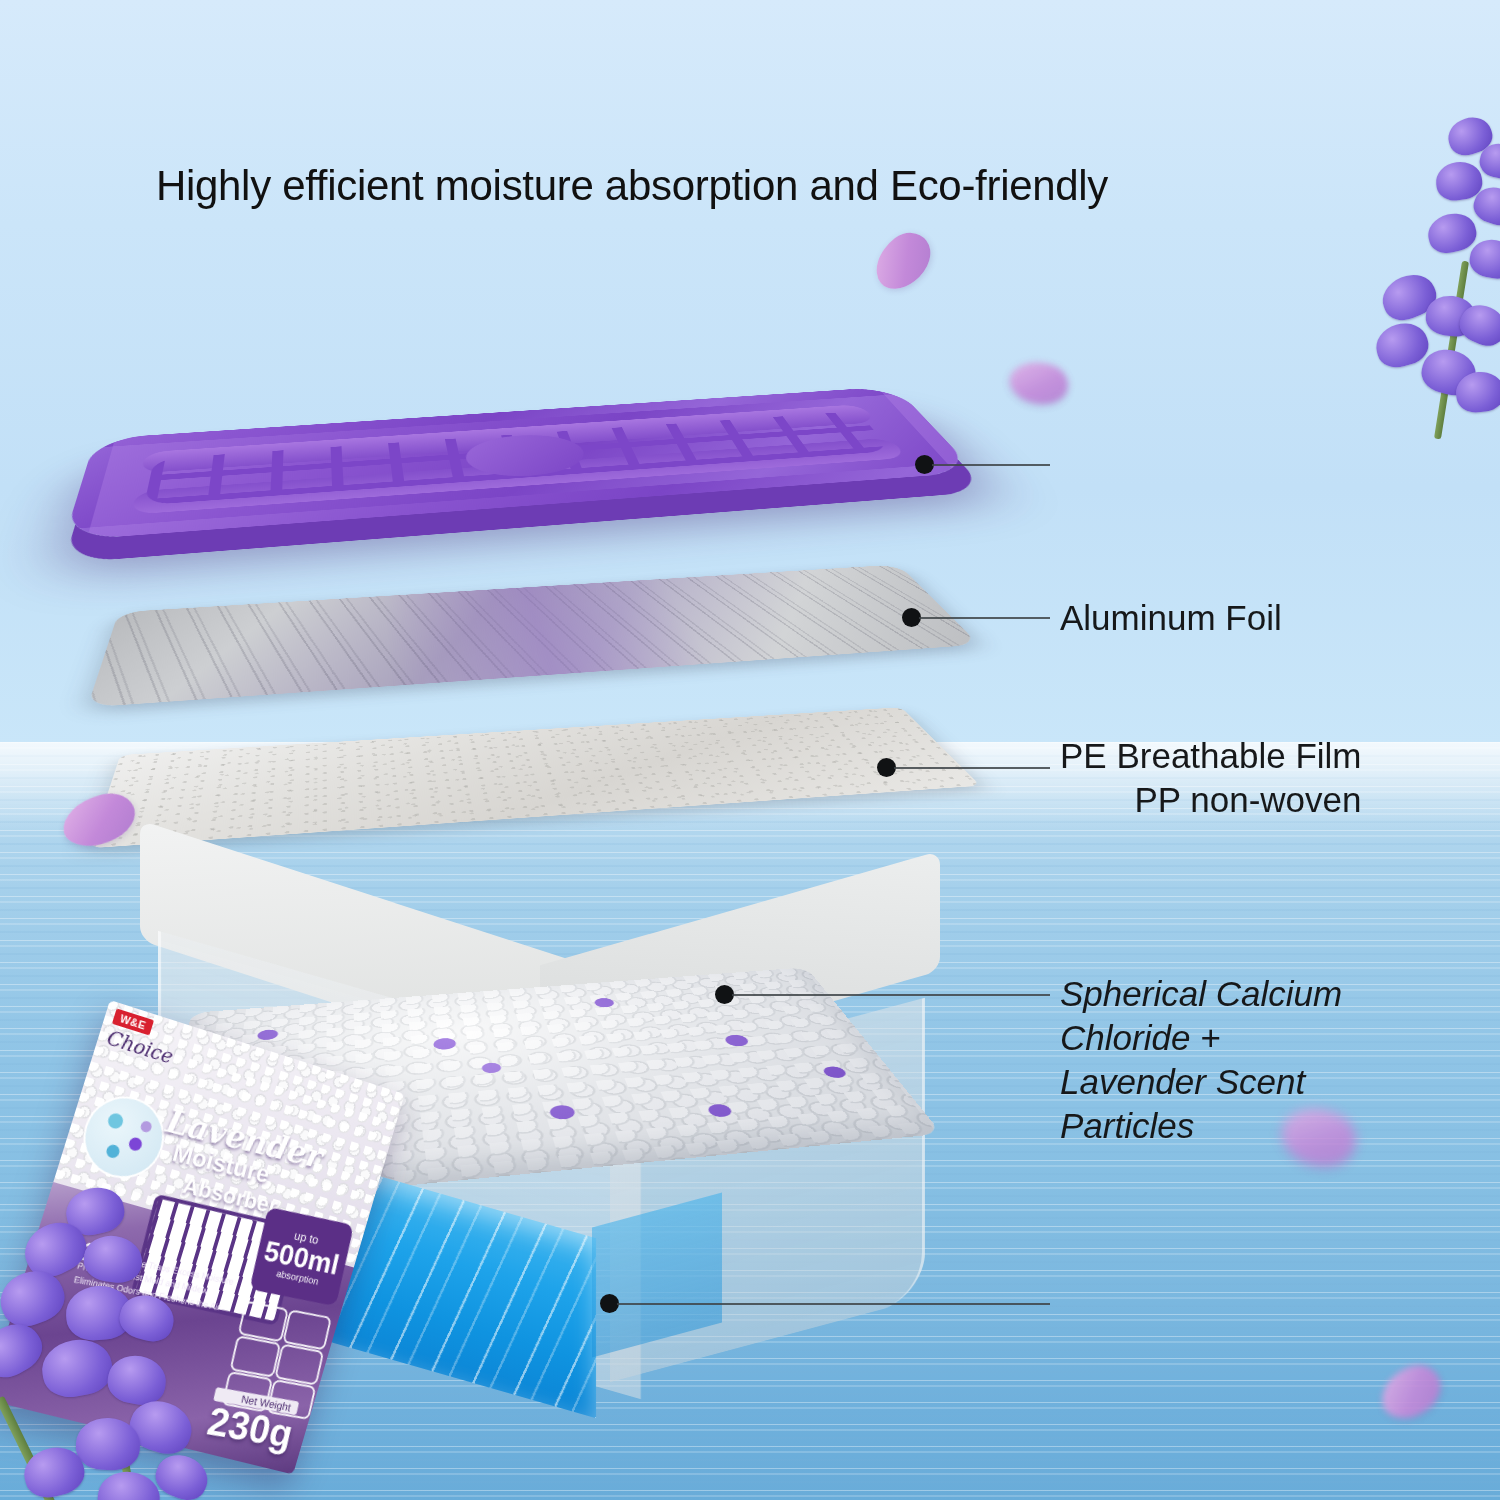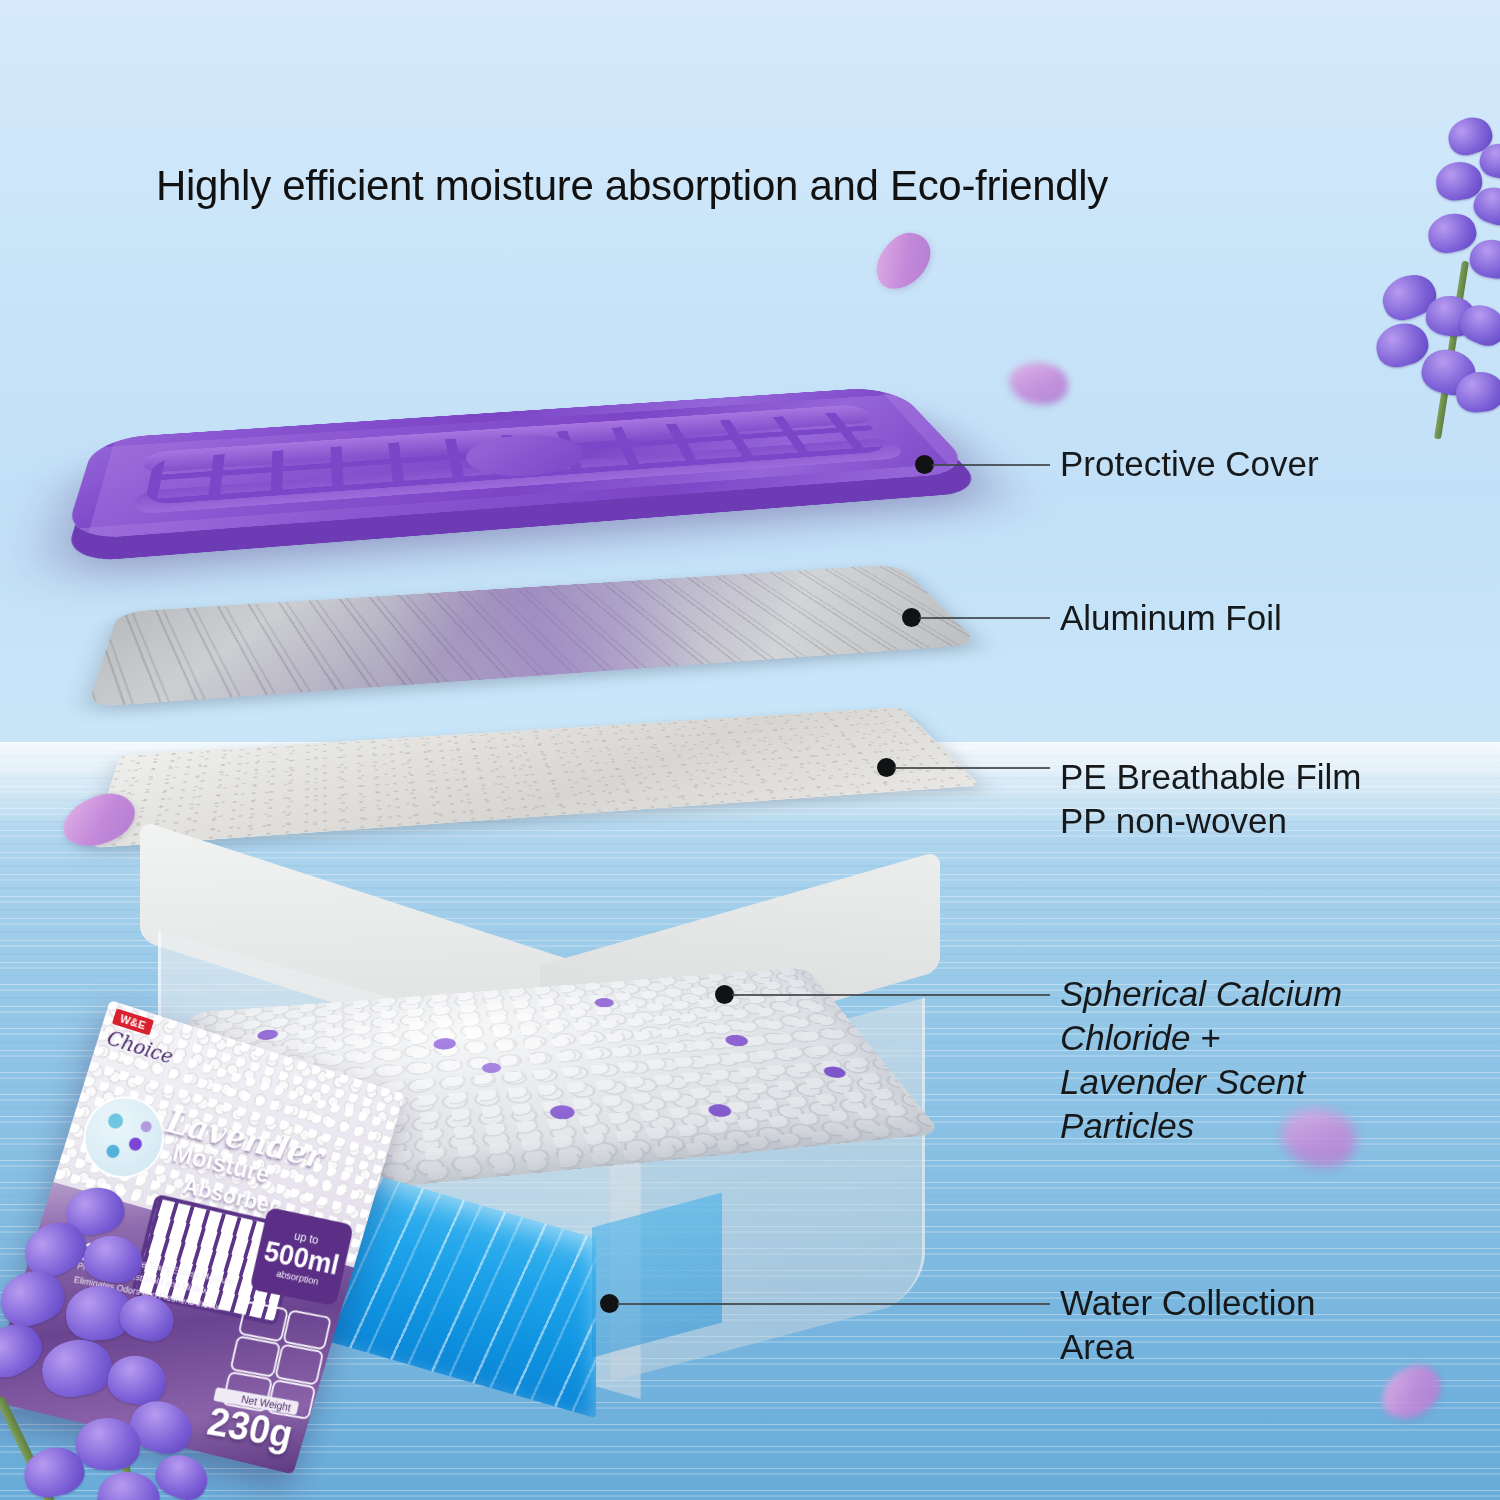--- a/index.html
+++ b/index.html
@@ -304,42 +304,39 @@
       <i></i>
     </div>
     <div class="lbl-net">
       <div class="nw">Net Weight</div>
       <div class="g">230g</div>
     </div>
   </div>
 
   <div class="lead-dot" style="left:915px;top:455px;"></div>
   <div class="lead-line" style="left:932px;top:464px;width:118px;"></div>
-  <div class="callout" style="left:1060px;top:442px;">Protective Cover</div>
 
   <div class="lead-dot" style="left:902px;top:608px;"></div>
   <div class="lead-line" style="left:919px;top:617px;width:131px;"></div>
   <div class="callout" style="left:1060px;top:596px;text-align:right;">Aluminum Foil</div>
 
   <div class="lead-dot" style="left:877px;top:758px;"></div>
   <div class="lead-line" style="left:894px;top:767px;width:156px;"></div>
-  <div class="callout" style="left:1060px;top:755px;">PE Breathable Film
+  <div class="callout" style="left:1060px;top:734px;text-align:right;">PE Breathable Film
 PP non-woven</div>
 
   <div class="lead-dot" style="left:715px;top:985px;"></div>
   <div class="lead-line" style="left:732px;top:994px;width:318px;"></div>
   <div class="callout" style="left:1060px;top:972px;font-style:italic;">Spherical Calcium
 Chloride +
 Lavender Scent
 Particles</div>
 
   <div class="lead-dot" style="left:600px;top:1294px;"></div>
   <div class="lead-line" style="left:617px;top:1303px;width:433px;"></div>
-  <div class="callout" style="left:1060px;top:1281px;">Water Collection
-Area</div>
 
   <div class="lav" style="left:1352px;top:110px;width:150px;height:330px;">
     <div class="stem" style="left:96px;top:150px;width:7px;height:180px;transform:rotate(9deg);"></div>
     <div class="floret" style="left:96px;top:8px;width:44px;height:36px;transform:rotate(-18deg);"></div>
     <div class="floret" style="left:128px;top:34px;width:40px;height:34px;transform:rotate(12deg);"></div>
     <div class="floret" style="left:84px;top:52px;width:46px;height:38px;transform:rotate(-8deg);"></div>
     <div class="floret" style="left:122px;top:78px;width:44px;height:36px;transform:rotate(18deg);"></div>
     <div class="floret" style="left:76px;top:104px;width:48px;height:38px;transform:rotate(-14deg);"></div>
     <div class="floret" style="left:118px;top:130px;width:46px;height:38px;transform:rotate(10deg);"></div>
     <div class="floret" style="left:30px;top:166px;width:54px;height:42px;transform:rotate(-22deg);"></div>

